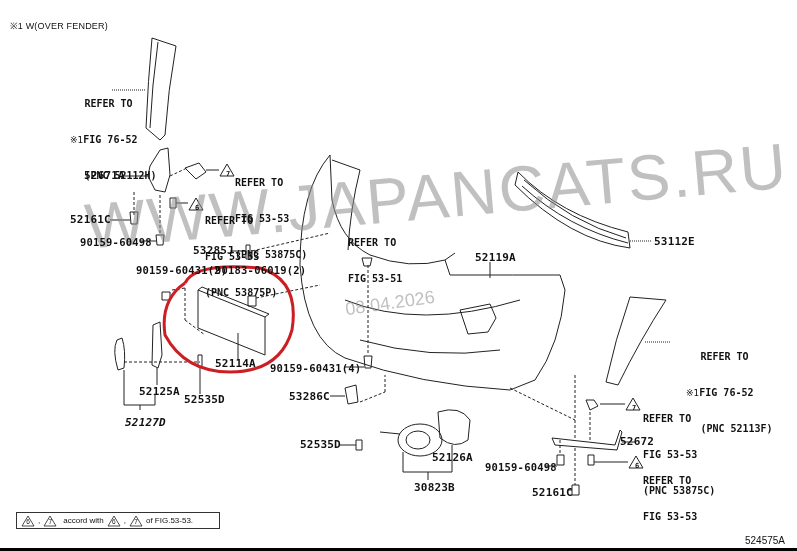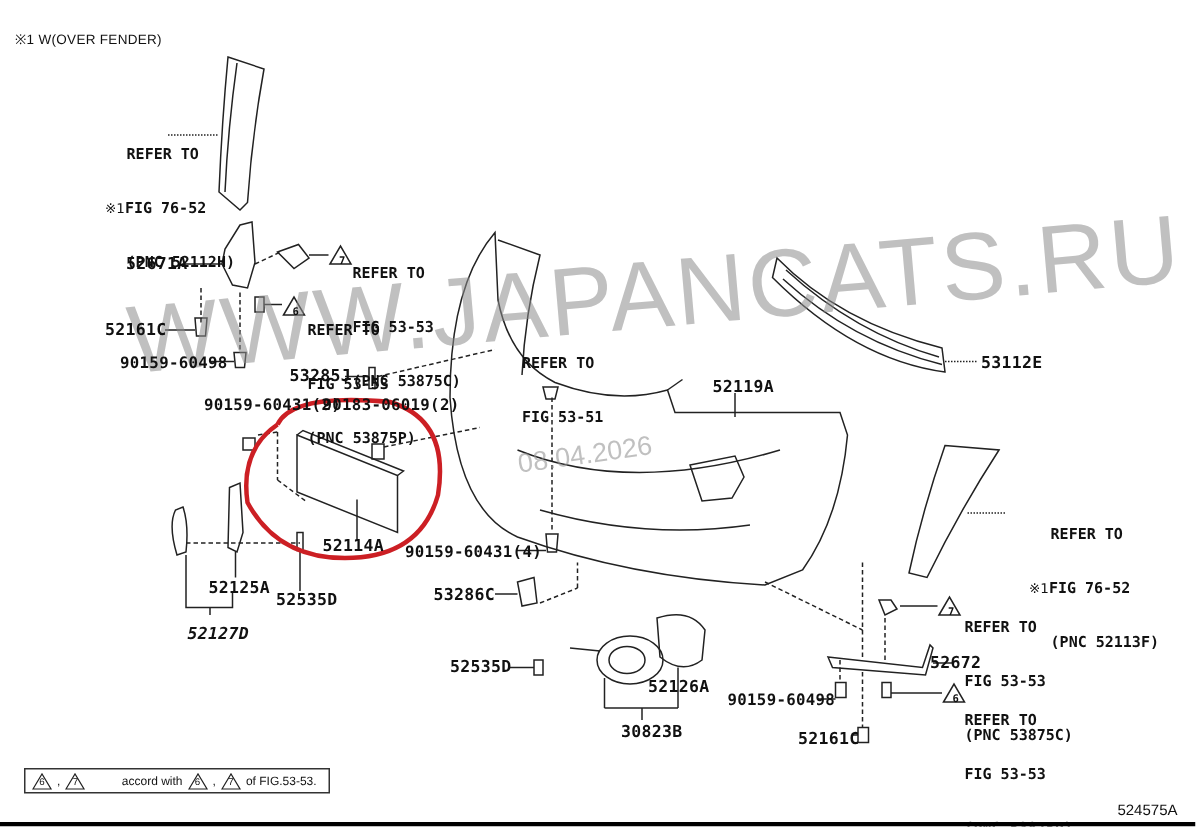--- a/index.html
+++ b/index.html
@@ -201,21 +201,21 @@
       </svg>
       <span>6</span>
     </span>
   <span>,</span>
   <span class="tri">
       <svg width="14" height="12">
         <polygon points="1,11 7,1 13,11" fill="none" stroke="#222" stroke-width="0.8"></polygon>
       </svg>
       <span>7</span>
     </span>
-  <span style="margin-left:21px">accord with</span>
+  <span style="margin-left:3px">accord with</span>
   <span class="tri">
       <svg width="14" height="12">
         <polygon points="1,11 7,1 13,11" fill="none" stroke="#222" stroke-width="0.8"></polygon>
       </svg>
       <span>6</span>
     </span>
   <span>,</span>
   <span class="tri">
       <svg width="14" height="12">
         <polygon points="1,11 7,1 13,11" fill="none" stroke="#222" stroke-width="0.8"></polygon>

